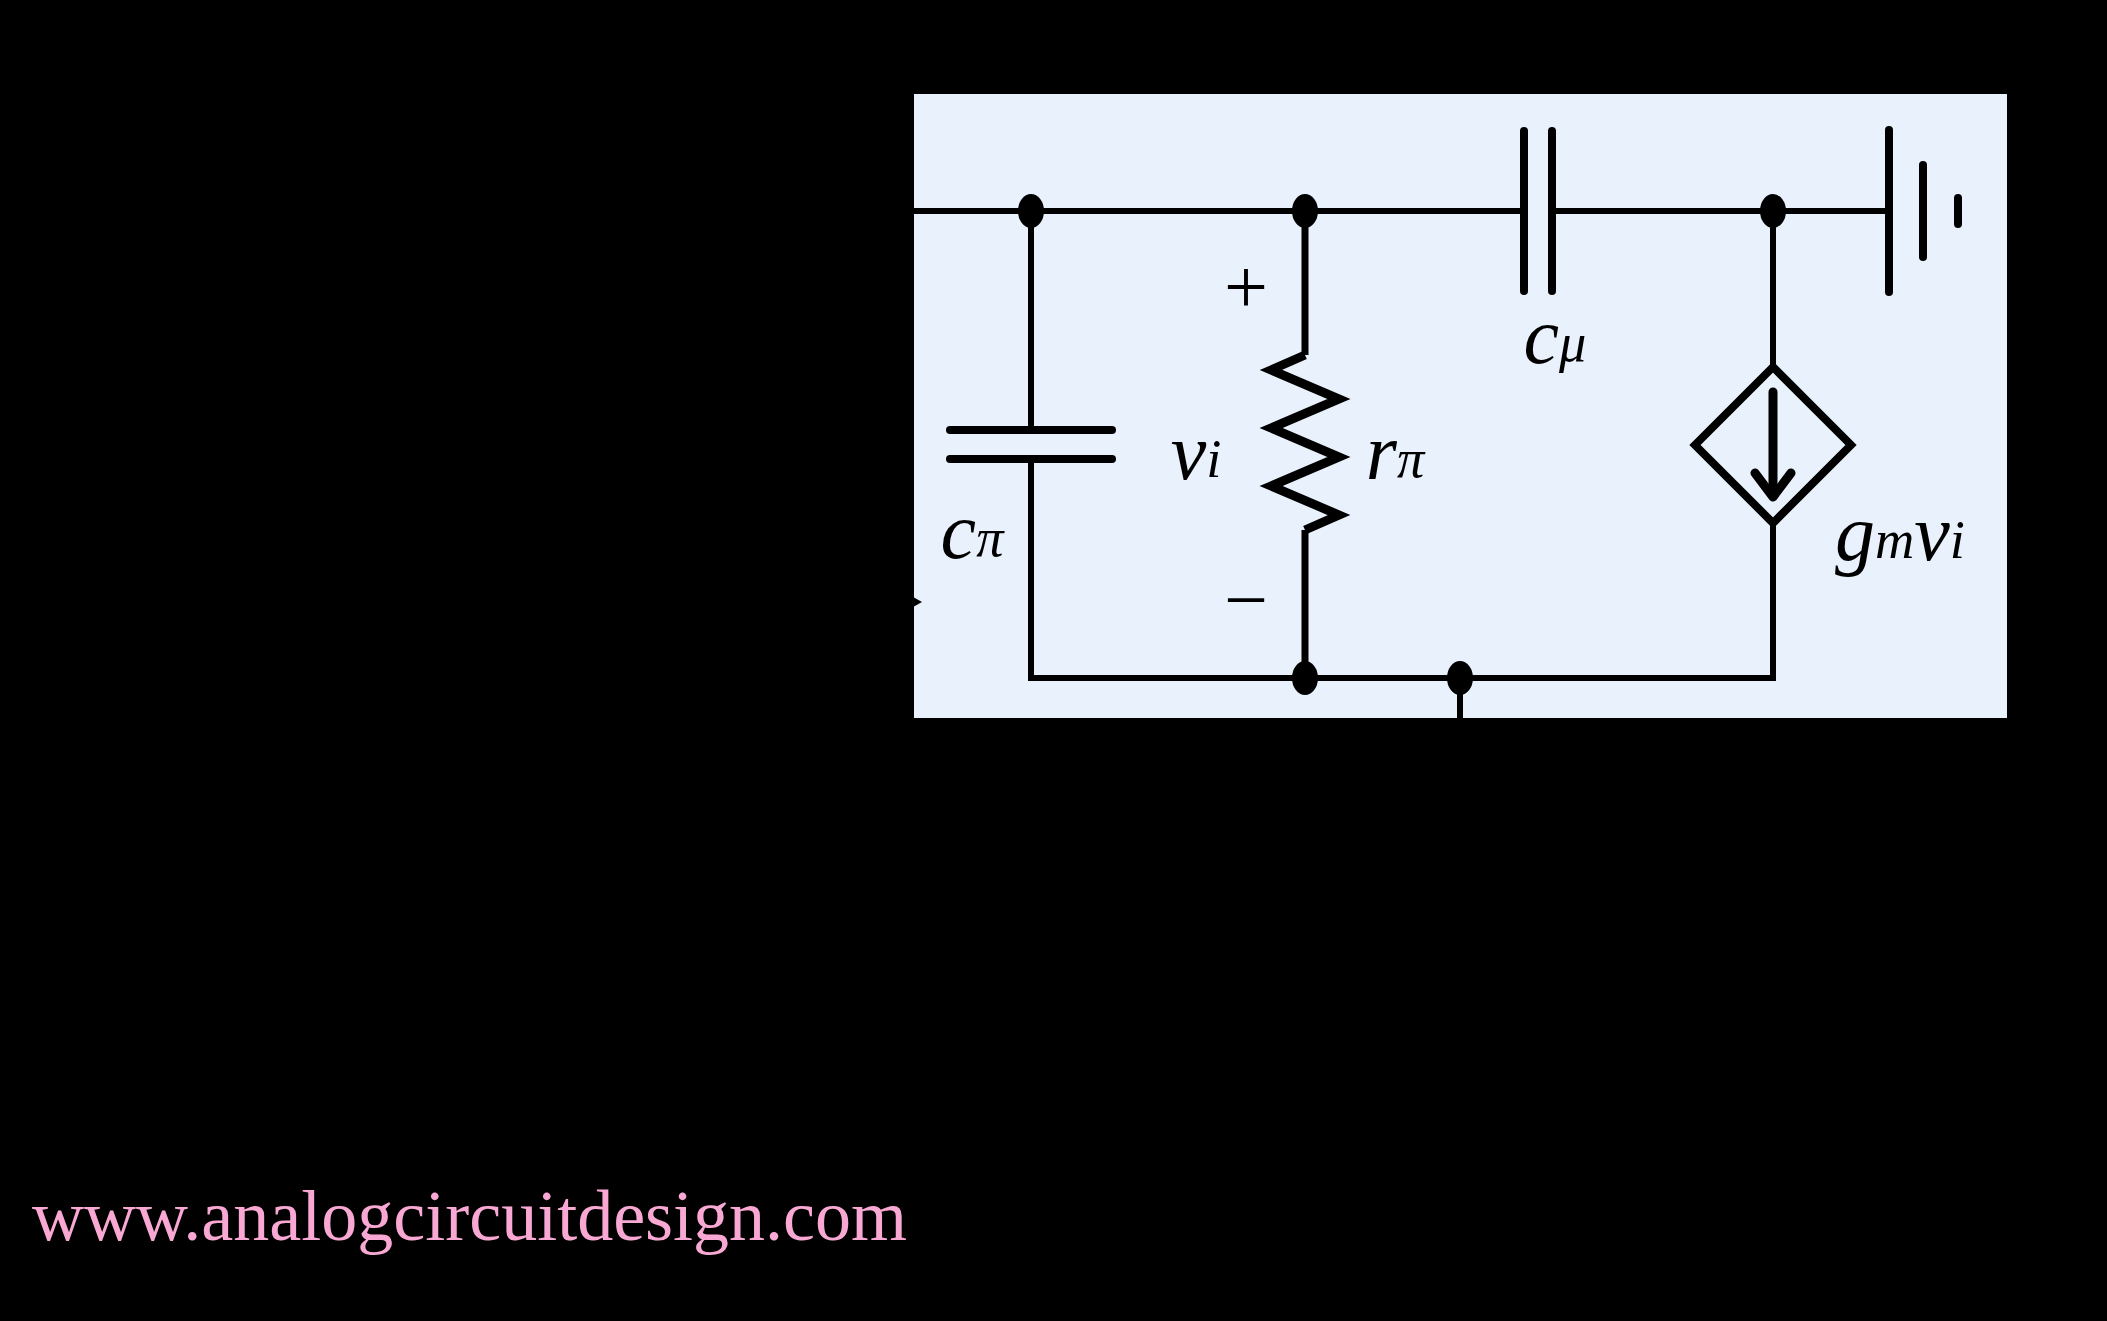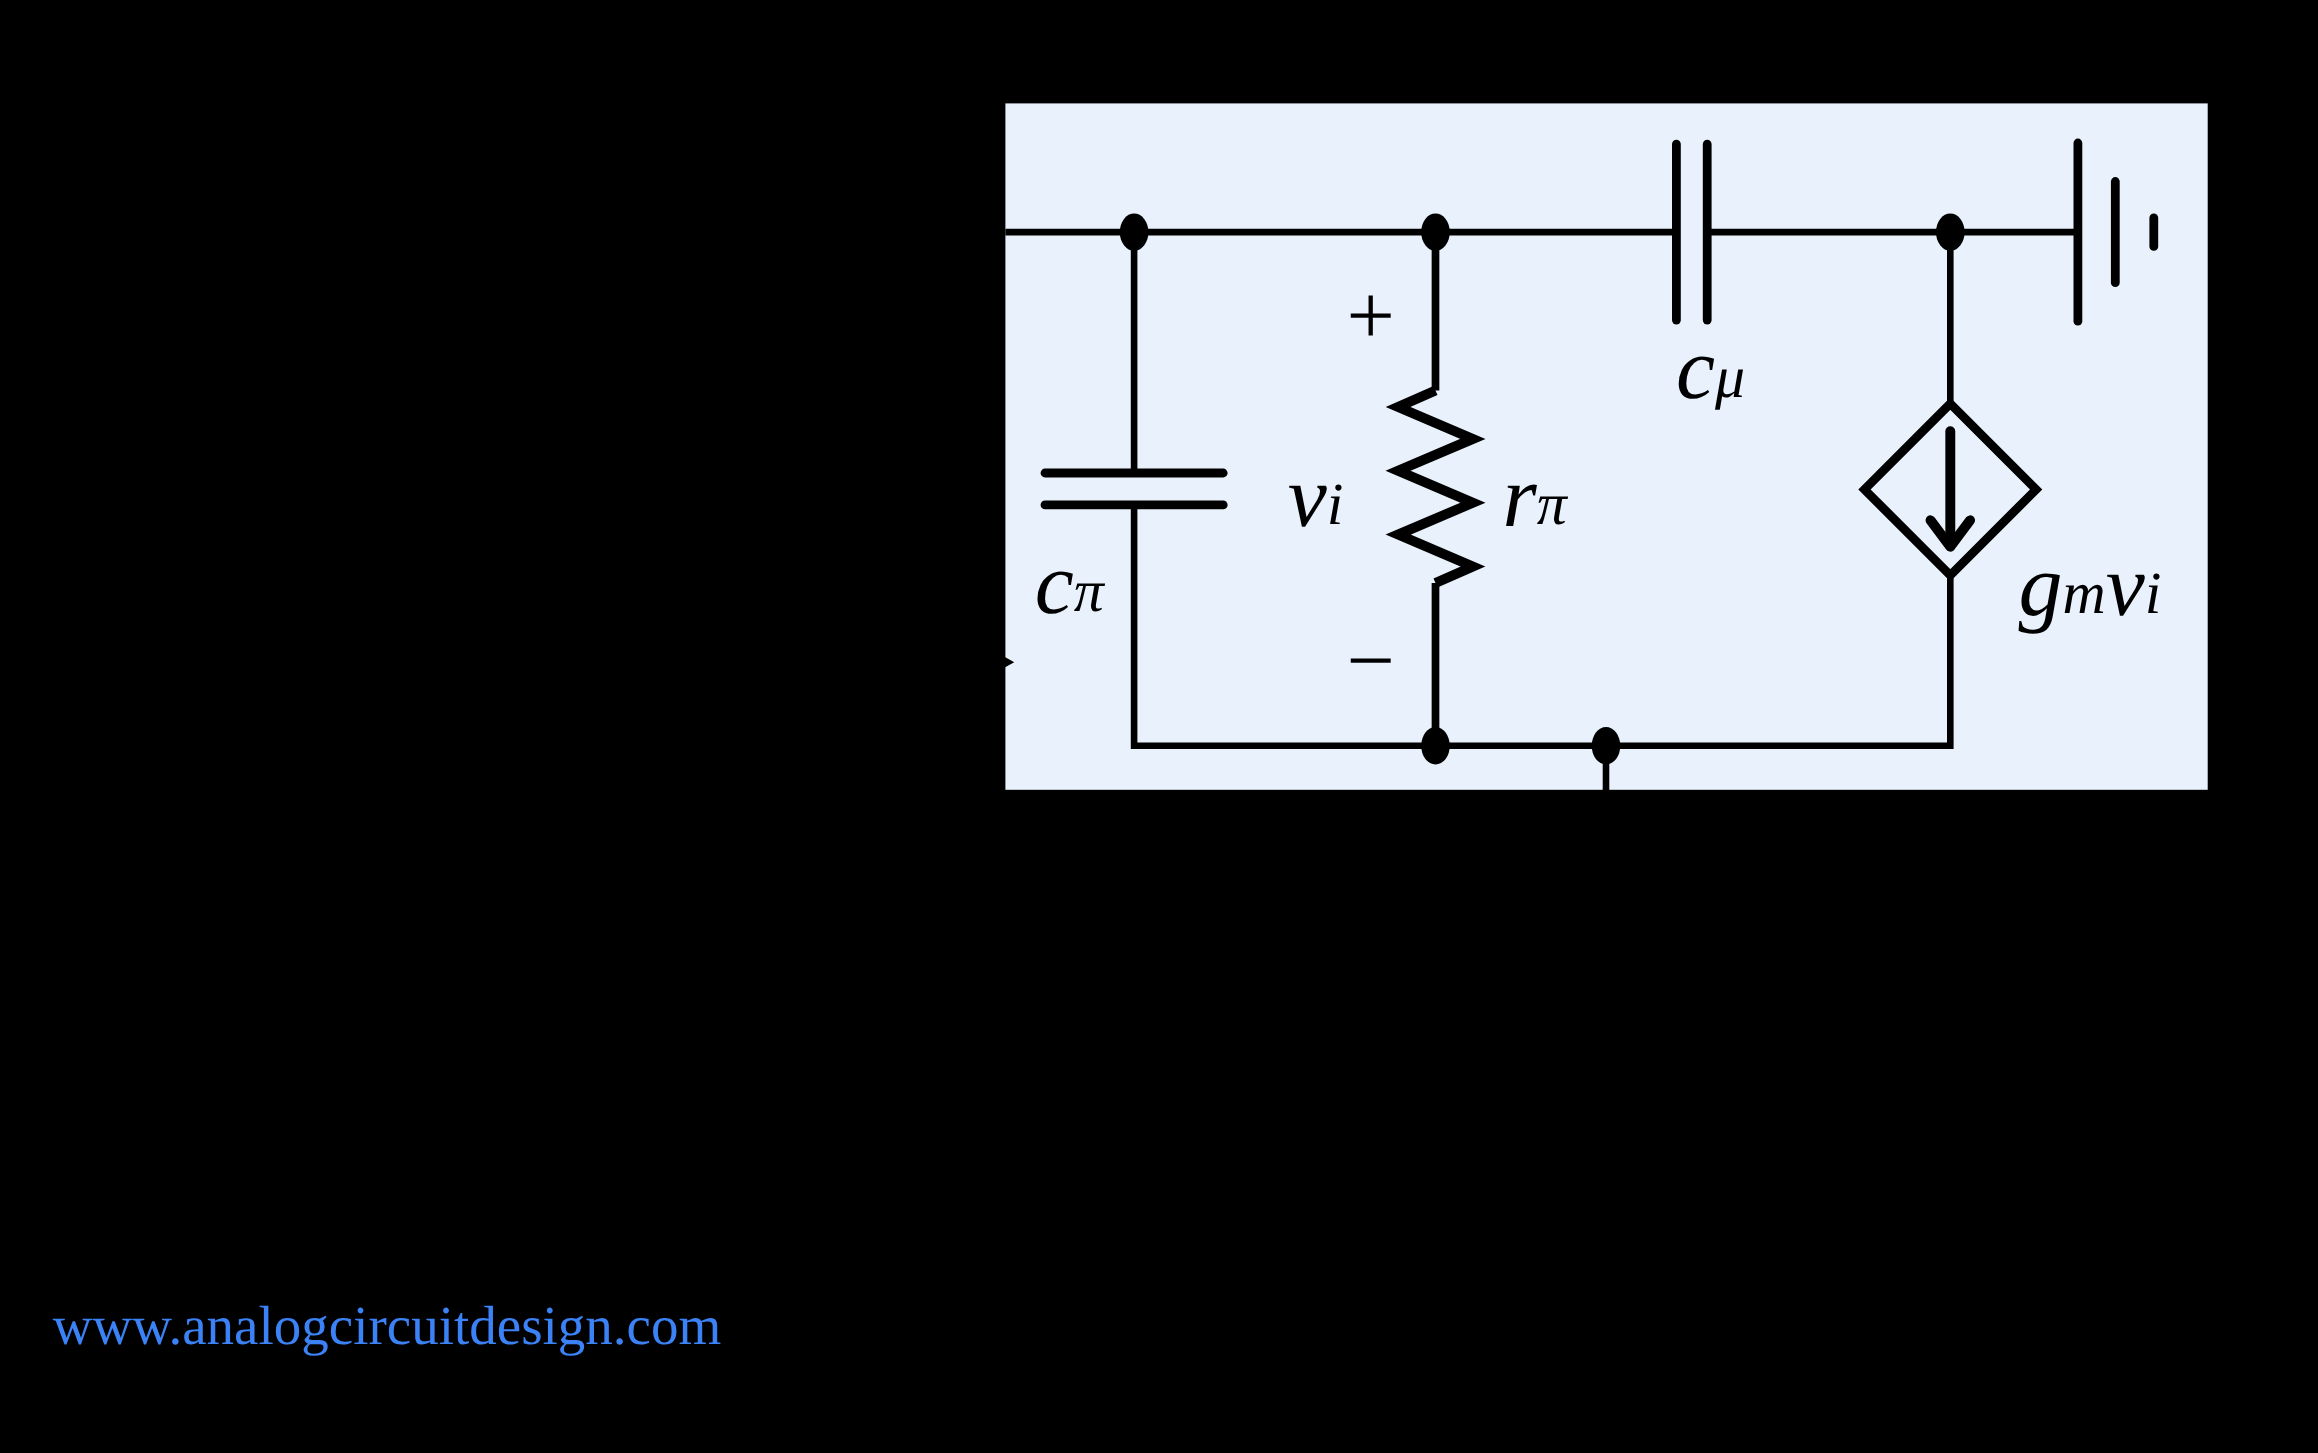--- a/index.html
+++ b/index.html
@@ -25,24 +25,24 @@
   .sign{
     position:absolute;
     display:flex;align-items:center;justify-content:center;
     font-style:normal;
     font-size:78px;
     color:#000;
     line-height:1;
   }
   #watermark{
     position:absolute;
-    left:48px;top:1180px;
-    font-size:50px;
+    left:32px;top:1180px;
+    font-size:72px;
     font-style:normal;
-    color:#3b82f6;
+    color:#f9a8d4;
     letter-spacing:0px;
     line-height:1;
   }
 </style>
 </head>
 <body>
 
 <div id="stage">
 
   <svg id="schematic-svg" width="2107" height="1321" viewBox="0 0 2107 1321" xmlns="http://www.w3.org/2000/svg">

